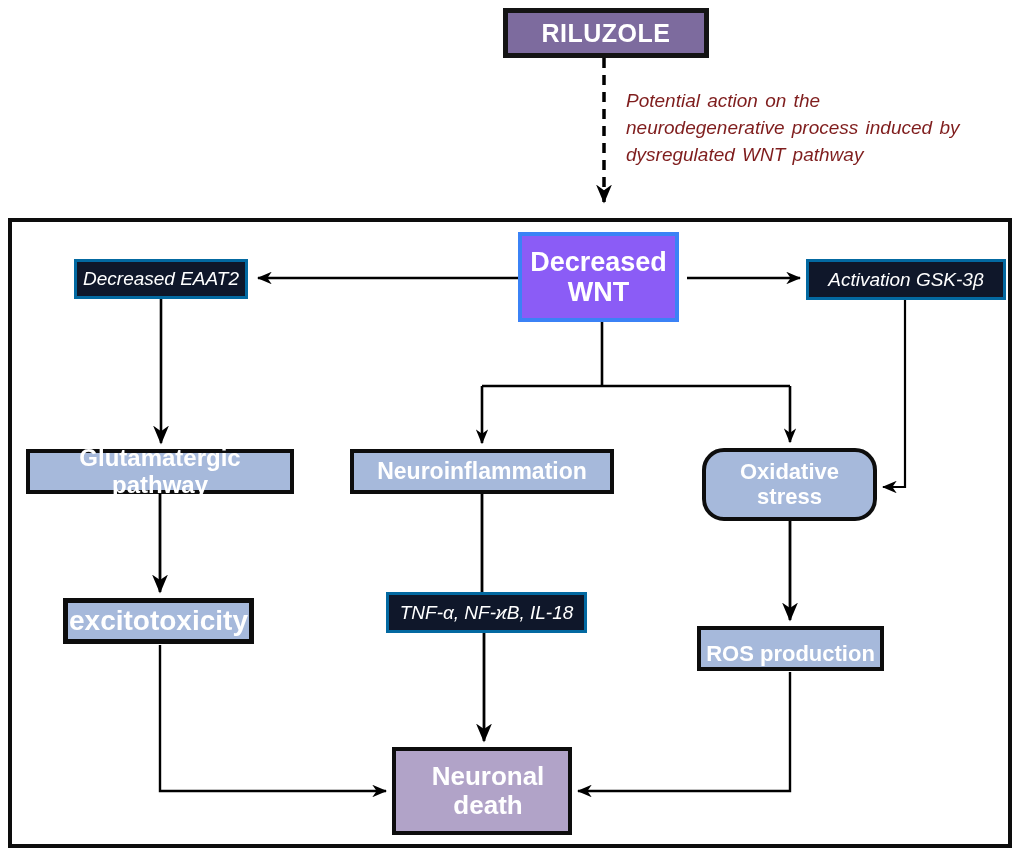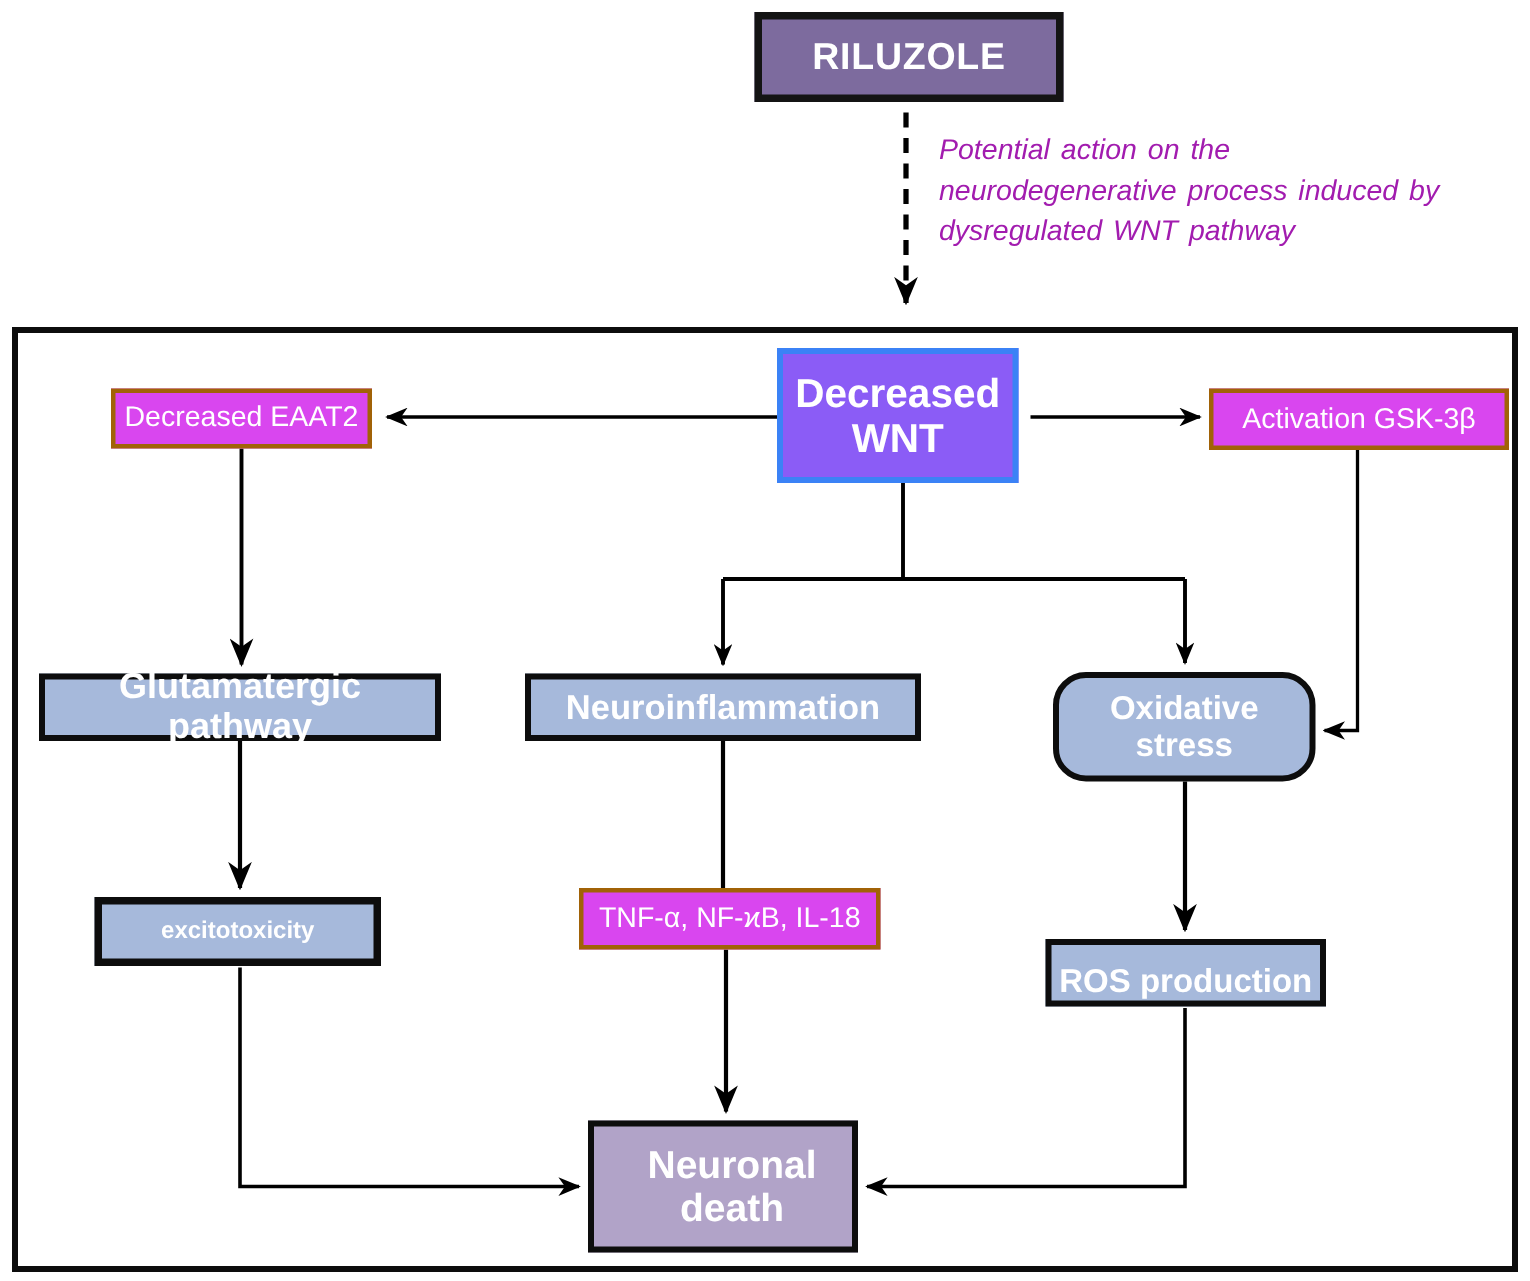--- a/index.html
+++ b/index.html
@@ -7,57 +7,57 @@
     position:relative;width:1020px;height:854px;background:#ffffff;overflow:hidden;
     font-family:"Liberation Sans","DejaVu Sans",sans-serif;
   }
   .lines{position:absolute;left:0;top:0;width:1020px;height:854px;z-index:0;}
   .box{
     position:absolute;box-sizing:border-box;z-index:2;
     display:flex;align-items:center;justify-content:center;text-align:center;
     color:#ffffff;line-height:1.12;
   }
   .riluzole{
-    left:503px;top:8px;width:206px;height:60px;
+    left:503px;top:8px;width:206px;height:50px;
     background:#7D6B9E;border:5px solid #141414;
     font-weight:bold;font-size:25px;letter-spacing:.5px;
   }
   .wnt{
     left:518px;top:232px;width:161px;height:90px;
     background:#8b5cf6;border:4px solid #3b82f6;
     font-weight:bold;font-size:27px;
   }
   .orange{
-    background:#d946ef;border:3px solid #a16207;
-    font-size:19px;font-weight:normal;
+    background:#0f172a;border:3px solid #0369a1;
+    font-size:19px;font-weight:normal;font-style:italic;
   }
   .eaat2{left:74px;top:259px;width:174px;height:40px;}
   .gsk{left:806px;top:259px;width:200px;height:41px;}
   .cytokines{left:386px;top:592px;width:201px;height:41px;}
   .blue{
     background:#A6B9DB;border:4px solid #0d0d0d;
     font-weight:bold;font-size:23px;
   }
   .glut{left:26px;top:449px;width:268px;height:45px;font-size:24px;}
   .neuroinf{left:350px;top:449px;width:264px;height:45px;}
   .oxid{left:702px;top:448px;width:175px;height:73px;font-size:22px;border-radius:22px;}
-  .excito{left:63px;top:598px;width:191px;height:46px;border-width:5px;font-size:16px;}
+  .excito{left:63px;top:598px;width:191px;height:46px;border-width:5px;font-size:28px;}
   .ros{left:697px;top:626px;width:187px;height:45px;font-size:22px;align-items:flex-end;}
   .neuronal{
     left:392px;top:747px;width:180px;height:88px;
     background:#B1A3C8;border:4px solid #0d0d0d;
     font-weight:bold;font-size:26px;padding-left:12px;
   }
   .outer-frame{
     position:absolute;left:8px;top:218px;width:1004px;height:630px;
     box-sizing:border-box;border:4px solid #0d0d0d;z-index:1;background:transparent;
   }
   .annotation{
     position:absolute;left:626px;top:88px;width:392px;z-index:2;
-    font-style:italic;font-size:19px;color:#a21caf;line-height:1.42;
+    font-style:italic;font-size:19px;color:#7f1d1d;line-height:1.42;
     word-spacing:2px;
   }
   .annotation div{white-space:nowrap;}
   .wrap2{display:block;width:100%;}
 </style>
 </head>
 <body>
 
 <div class="canvas">
 

